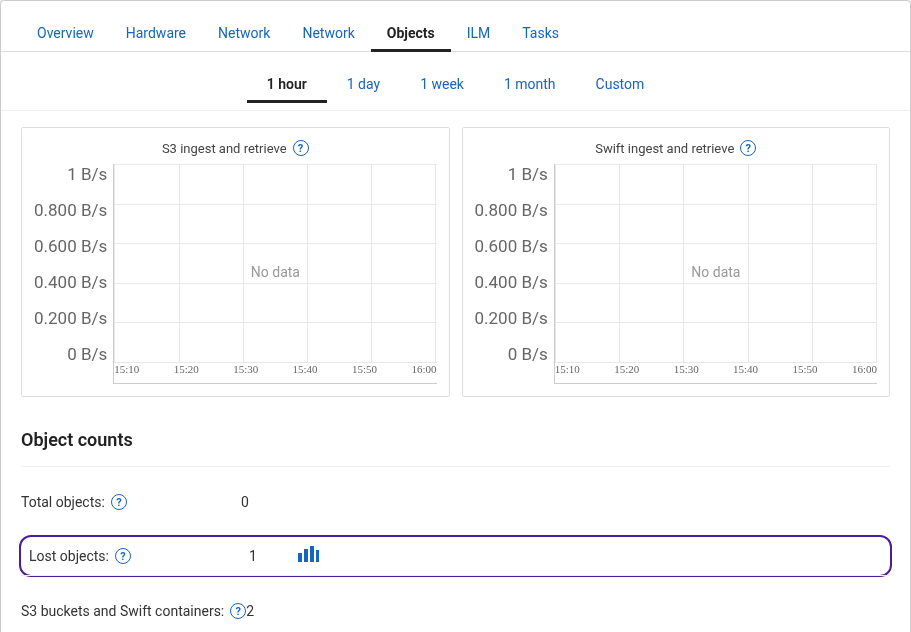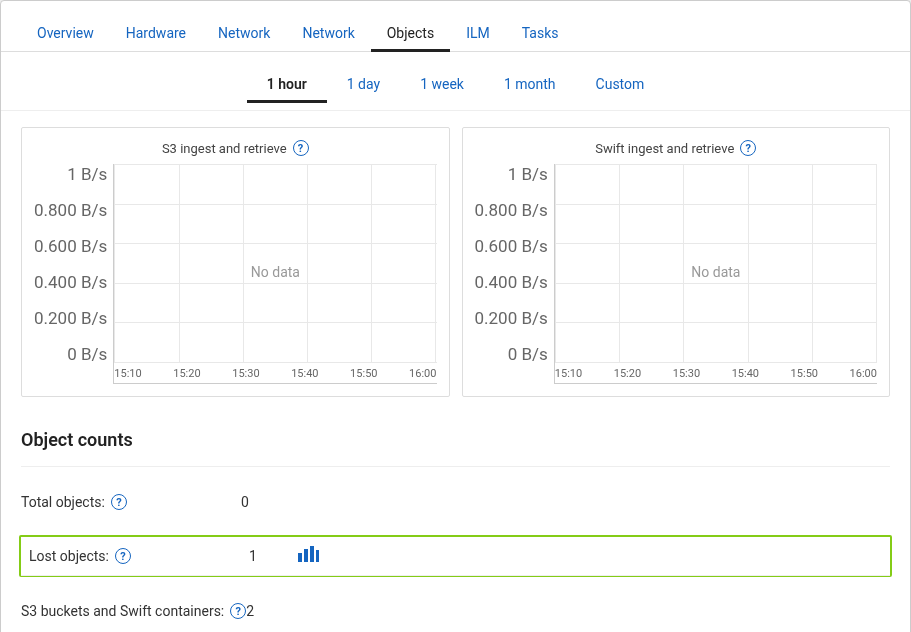--- a/index.html
+++ b/index.html
@@ -59,21 +59,21 @@
       padding: 8px 16px;
       cursor: pointer;
       color: #1565c0;
       font-size: 14px;
       border-bottom: 3px solid transparent;
       margin-bottom: -1px;
       white-space: nowrap;
     }
     .tab-item.active {
       color: #222;
-      font-weight: 400;
+      font-weight: 700;
       border-bottom: 3px solid #222;
     }
     .time-tabs {
       display: flex;
       justify-content: center;
       gap: 0;
       padding: 16px 20px 8px 20px;
       border-bottom: 1px solid #eee;
     }
     .time-tab {
@@ -170,21 +170,22 @@
       font-size: 14px;
     }
     .x-axis {
       position: absolute;
       bottom: 0;
       left: 0;
       right: 0;
       height: 20px;
       display: flex;
       justify-content: space-between;
-      align-items: center;
+      align-items: flex-start;
+      font-family: Liberation Serif, serif;
     }
     .x-label {
       font-size: 11px;
       color: #666;
     }
     .vertical-grid-lines {
       position: absolute;
       top: 0; left: 0; right: 0; bottom: 20px;
       display: flex;
       justify-content: space-between;
@@ -218,22 +219,22 @@
       min-width: 220px;
       color: #333;
       font-size: 14px;
     }
     .count-value {
       font-size: 14px;
       color: #333;
       min-width: 40px;
     }
     .count-row.highlighted {
-      border: 2px solid #84cc16;
-      border-radius: 2px;
+      border: 2px solid #4c1d95;
+      border-radius: 12px;
       padding: 8px 8px;
       margin: -2px -2px;
     }
     .bar-chart-icon {
       color: #1565c0;
       font-size: 18px;
       margin-left: 8px;
       cursor: pointer;
     }
   </style>

